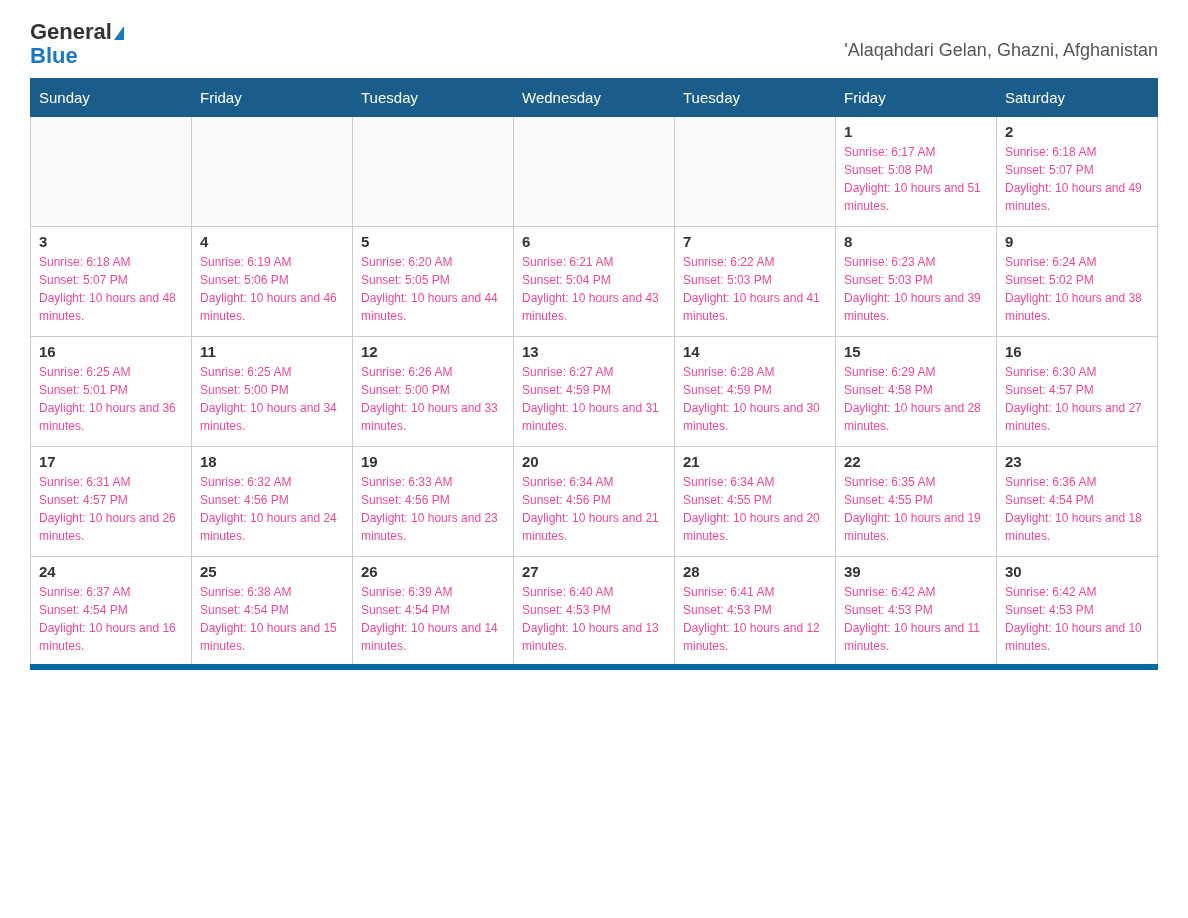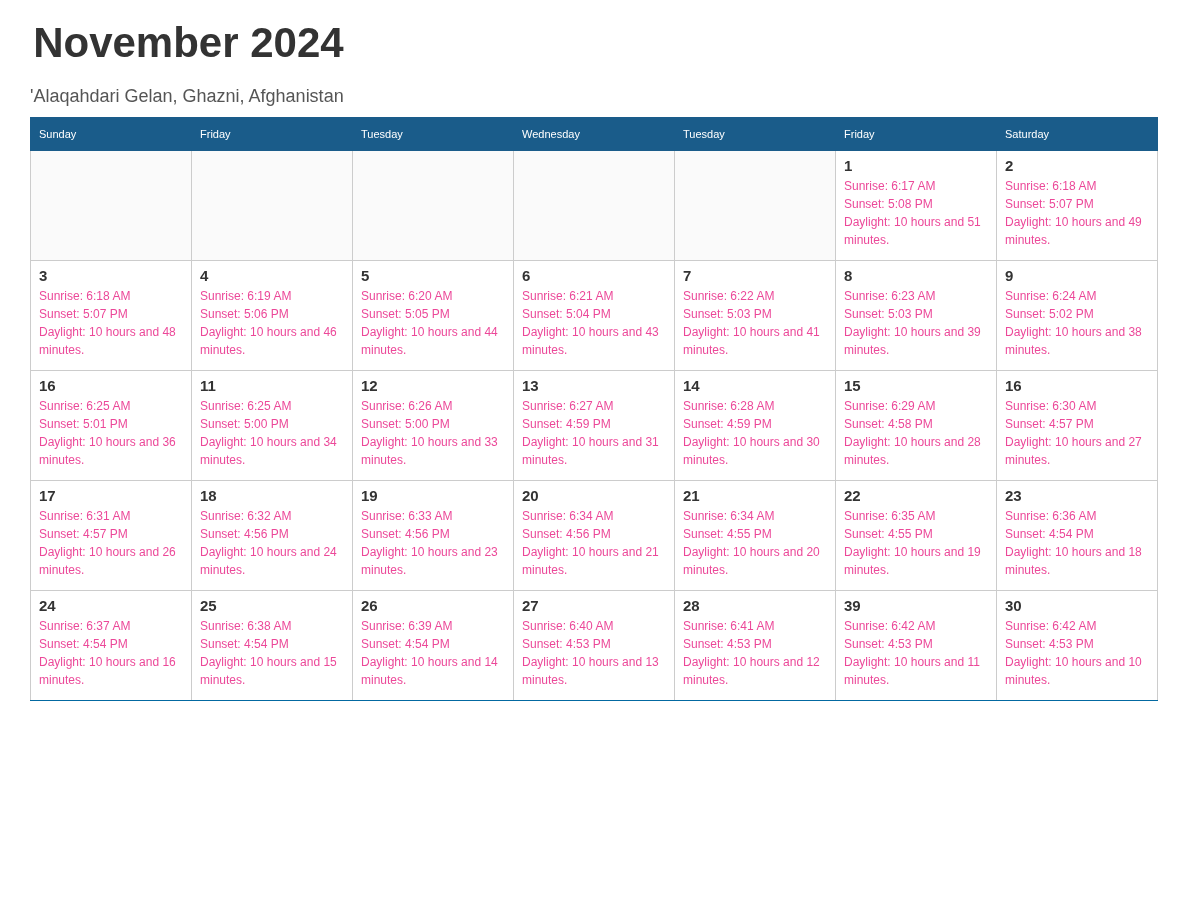--- a/index.html
+++ b/index.html
@@ -51,21 +51,21 @@
     .calendar {
       width: 100%;
       border-collapse: collapse;
       margin-top: 10px;
     }
     .calendar thead tr th {
       background-color: #1a5c8a;
       color: #fff;
       padding: 10px 8px;
       text-align: left;
-      font-size: 11px;
+      font-size: 15px;
       font-weight: normal;
       border: 1px solid #1a5c8a;
     }
     .calendar tbody tr td {
       vertical-align: top;
       padding: 6px 8px;
       border: 1px solid #ccc;
       font-size: 12.5px;
       color: #333;
       min-width: 140px;
@@ -77,32 +77,39 @@
       color: #333;
       display: block;
       margin-bottom: 3px;
     }
     .calendar tbody tr td .sun-info {
       font-size: 12px;
       color: #ec4899;
       line-height: 1.5;
     }
     .calendar tbody tr:last-child td {
-      border-bottom: 1px solid #0369a1;
+      border-bottom: 6px solid #0369a1;
     }
     .calendar tbody tr td.empty {
       background: #fafafa;
     }
   </style>
 </head>
 <body>
 
 <div class="header">
+  <div class="logo">
+    <div>
+      <span class="logo-general">General</span><span class="logo-triangle"></span>
+    </div>
+    <div>
+      <span class="logo-blue">Blue</span>
+    </div>
+  </div>
   <div class="title-block">
-    <h1>November 2024</h1>
     <h2>'Alaqahdari Gelan, Ghazni, Afghanistan</h2>
   </div>
 </div>
 
 <table class="calendar">
   <thead>
     <tr>
     <th>Sunday</th>
         <th>Friday</th>
         <th>Tuesday</th>

